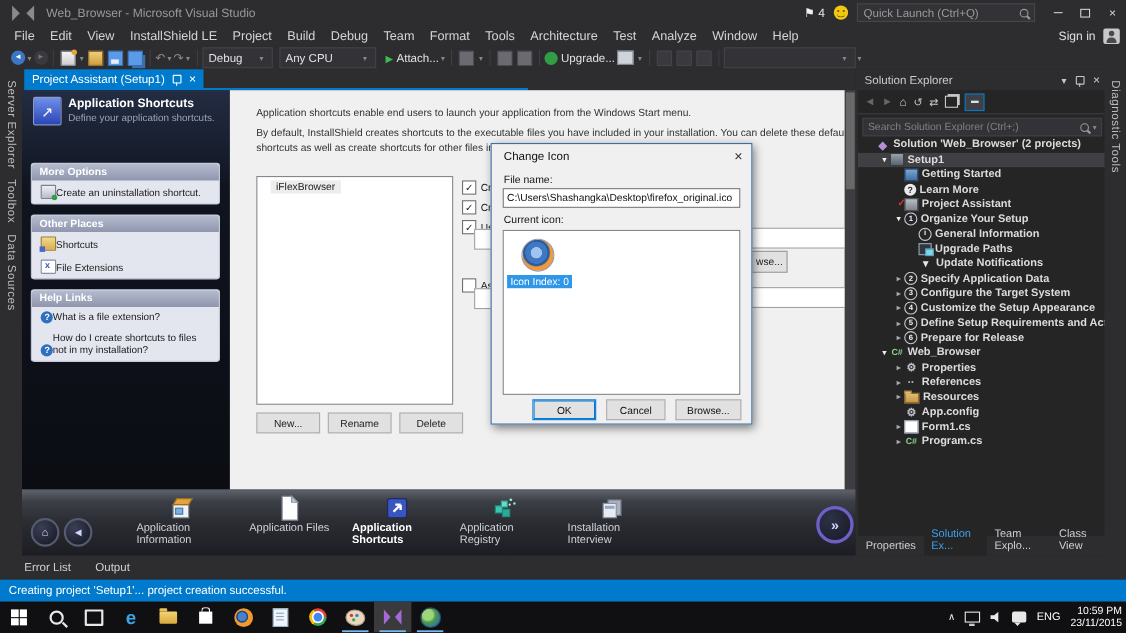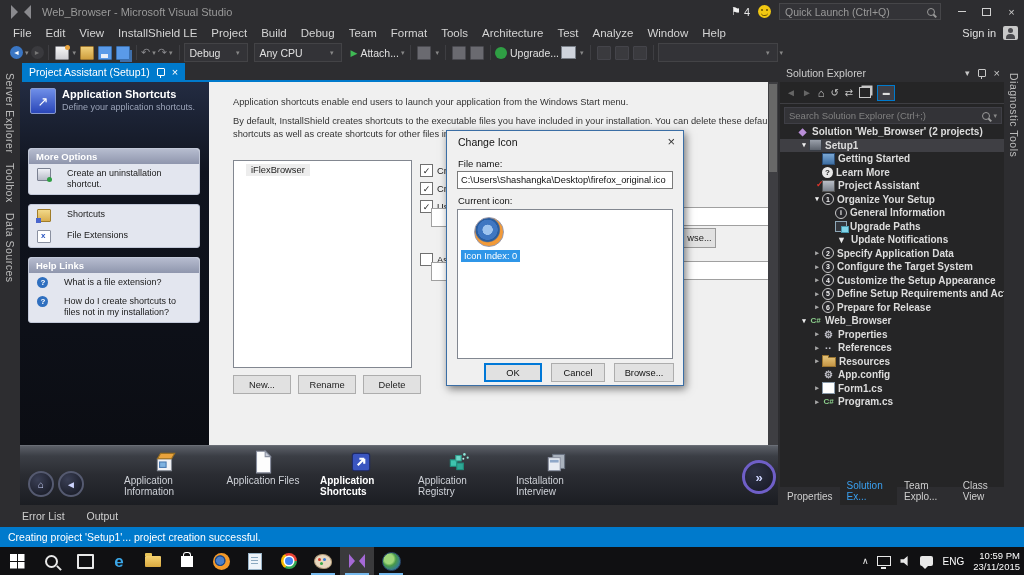--- a/index.html
+++ b/index.html
@@ -69,21 +69,21 @@
   .pin-icon::after{content:"";position:absolute;left:2px;top:6px;width:1px;height:3px;background:currentColor;}
   .tab-close{font-size:11px;}
   .doc-underline{position:absolute;left:22px;top:80px;width:458px;height:2px;background:#007acc;}
   .doc-dark{position:absolute;left:20px;top:82px;width:189px;height:363px;background:linear-gradient(180deg,#232c42 0,#10141f 90px,#0b0d13 100%);}
   .hdr-icon{position:absolute;left:10px;top:6px;width:24px;height:24px;background:linear-gradient(#6f8fe8,#2a46b8);border:1px solid #8899cc;border-radius:2px;color:#fff;display:flex;align-items:center;justify-content:center;font-size:13px;}
   .hdr-title{position:absolute;left:42px;top:6px;font-size:11px;font-weight:bold;color:#fff;}
   .hdr-sub{position:absolute;left:42px;top:20px;font-size:9px;color:#9aa3b8;}
   #panel-stack{position:absolute;left:8px;top:66px;width:172px;display:flex;flex-direction:column;gap:9px;}
   .panel{background:#e3e6ef;border:1px solid #c2c8d8;border-radius:3px;}
   .panel-head{background:linear-gradient(#b6bccf,#8f96ad);color:#fff;font-weight:bold;font-size:9.5px;padding:2px 7px;border-radius:3px 3px 0 0;}
-  .panel-item{display:flex;align-items:flex-start;gap:16px;padding:4px 6px 4px 8px;font-size:9px;color:#1a1a1a;line-height:11px;}
+  .panel-item{display:flex;align-items:flex-end;gap:0;padding:4px 6px 4px 8px;font-size:9px;color:#1a1a1a;line-height:11px;}
   .pic{width:12px;height:11px;flex:none;position:relative;border-radius:1px;}
   .pic.uninstall-shortcut-icon{background:linear-gradient(#eef0f6,#b8bcc8);border:1px solid #7a8090;}
   .pic.uninstall-shortcut-icon::after{content:"";position:absolute;right:-2px;bottom:-2px;width:5px;height:5px;background:#2f9e44;border-radius:50%;}
   .pic.shortcuts-folder-icon{background:linear-gradient(#f2d98a,#d9ae4f);border:1px solid #a07c28;}
   .pic.shortcuts-folder-icon::after{content:"";position:absolute;left:-2px;bottom:-2px;width:5px;height:5px;background:#4a66cc;}
   .pic.file-extensions-icon{background:#fff;border:1px solid #8a90a0;}
   .pic.file-extensions-icon::after{content:"x";position:absolute;left:3px;top:-1px;color:#2a55c0;font-size:8px;font-weight:bold;}
   .pic.help-icon{background:#2f6fbf;border-radius:50%;width:11px;height:11px;}
   .pic.help-icon::after{content:"?";position:absolute;left:3.5px;top:0px;color:#fff;font-size:8px;font-weight:bold;}
 
@@ -332,20 +332,21 @@
     <span class="hdr-sub">Define your application shortcuts.</span>
     <div id="panel-stack">
         <div class="panel">
           <div class="panel-head">More Options</div>
           <div class="panel-item">
             <span class="pic uninstall-shortcut-icon"></span>
             <span>Create an uninstallation shortcut.</span>
           </div>
         </div>
         <div class="panel">
+          <div class="panel-head">Other Places</div>
           <div class="panel-item">
             <span class="pic shortcuts-folder-icon"></span>
             <span>Shortcuts</span>
           </div>
           <div class="panel-item">
             <span class="pic file-extensions-icon"></span>
             <span>File Extensions</span>
           </div>
         </div>
         <div class="panel">

